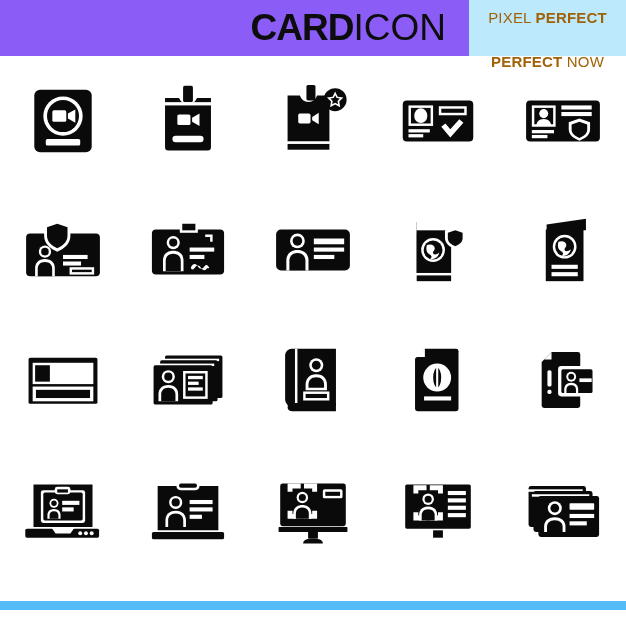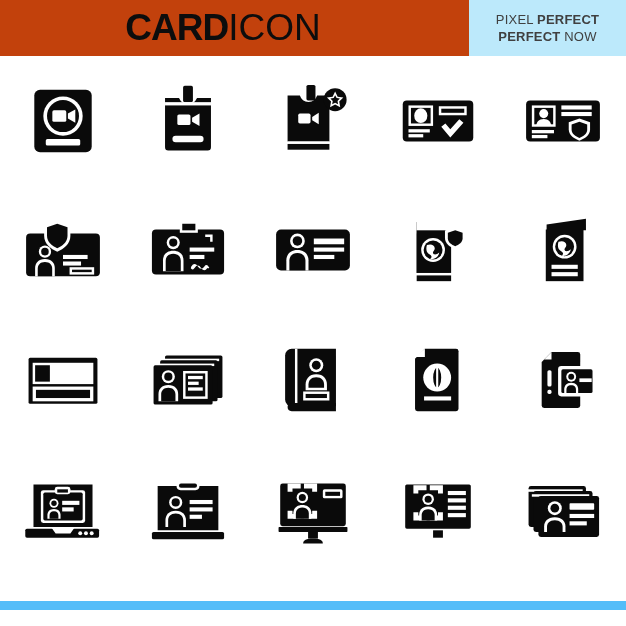--- a/index.html
+++ b/index.html
@@ -22,24 +22,24 @@
   .header {
     position: absolute;
     left: 0; top: 0;
     width: 626px;
     height: 56px;
     display: flex;
     align-items: stretch;
   }
   .header-main {
     flex: 1 1 auto;
-    background: #c2410c;
+    background: #8b5cf6;
     display: flex;
     align-items: center;
-    justify-content: center;
+    justify-content: flex-end;
     padding-right: 23px;
   }
   .title {
     display: flex;
     align-items: baseline;
     white-space: nowrap;
     color: #0d0d0d;
     letter-spacing: -0.5px;
   }
   .title-bold {
@@ -55,24 +55,25 @@
   .header-side {
     flex: 0 0 157px;
     background: #bce9fb;
     display: flex;
     flex-direction: column;
     align-items: center;
     justify-content: center;
     line-height: 1.32;
   }
   .side-line {
-    font-size: 13px;
-    color: #404040;
+    font-size: 15px;
+    color: #a16207;
     white-space: nowrap;
     letter-spacing: 0.2px;
+    margin-top: 24px;
   }
   .side-line .lt { font-weight: normal; }
   .side-line .bd { font-weight: bold; }
 
   
   .grid {
     position: absolute;
     left: 0;
     top: 56px;
     width: 626px;

